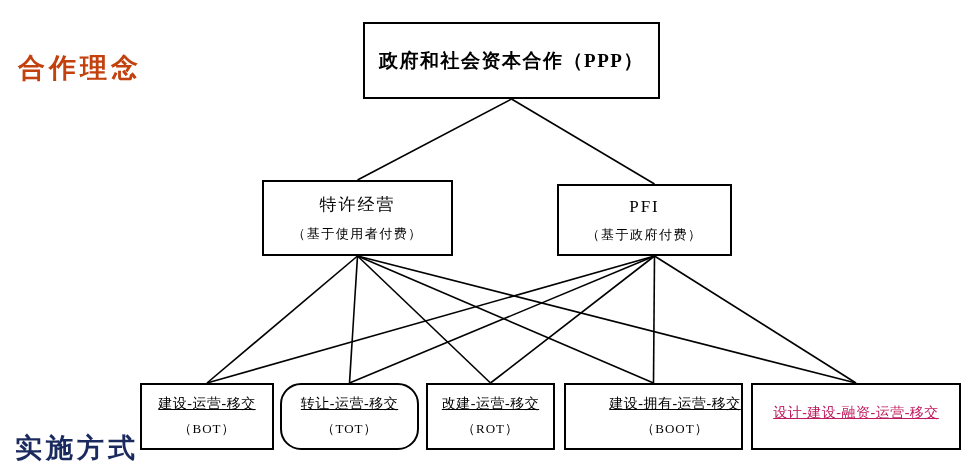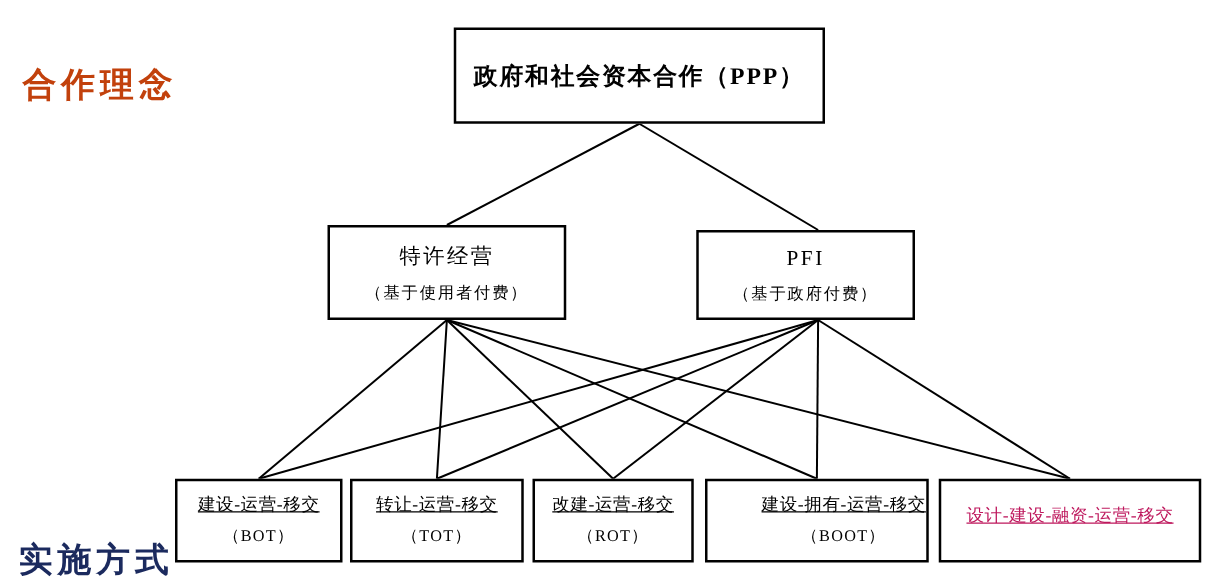--- a/index.html
+++ b/index.html
@@ -84,21 +84,21 @@
   <div class="node node-mid" style="left: 557px; top: 184px; width: 175px; height: 72px; border-color: rgb(0, 0, 0); color: rgb(0, 0, 0);">
     <div class="line line1">PFI</div>
     <div class="line line2">（基于政府付费）</div>
   </div>
 
   <div class="node node-leaf" style="left: 140px; top: 383px; width: 134px; height: 67px; border-color: rgb(0, 0, 0); color: rgb(0, 0, 0);">
     <div class="line line1">建设-运营-移交</div>
     <div class="line line2">（BOT）</div>
   </div>
 
-  <div class="node node-leaf" style="left: 280px; top: 383px; width: 139px; height: 67px; border-color: rgb(0, 0, 0); color: rgb(0, 0, 0);">
+  <div class="node node-leaf" style="left: 280px; top: 383px; width: 139px; height: 67px; border-color: rgb(0, 0, 0); color: rgb(0, 0, 0); border-radius: 21px;">
     <div class="line line1">转让-运营-移交</div>
     <div class="line line2">（TOT）</div>
   </div>
 
   <div class="node node-leaf" style="left: 426px; top: 383px; width: 129px; height: 67px; border-color: rgb(0, 0, 0); color: rgb(0, 0, 0); text-align: center;">
     <div class="line line1">改建-运营-移交</div>
     <div class="line line2">（ROT）</div>
   </div>
 
   <div class="node node-leaf" style="left: 564px; top: 383px; width: 179px; height: 67px; border-color: rgb(0, 0, 0); color: rgb(0, 0, 0); padding-left: 43px;">

